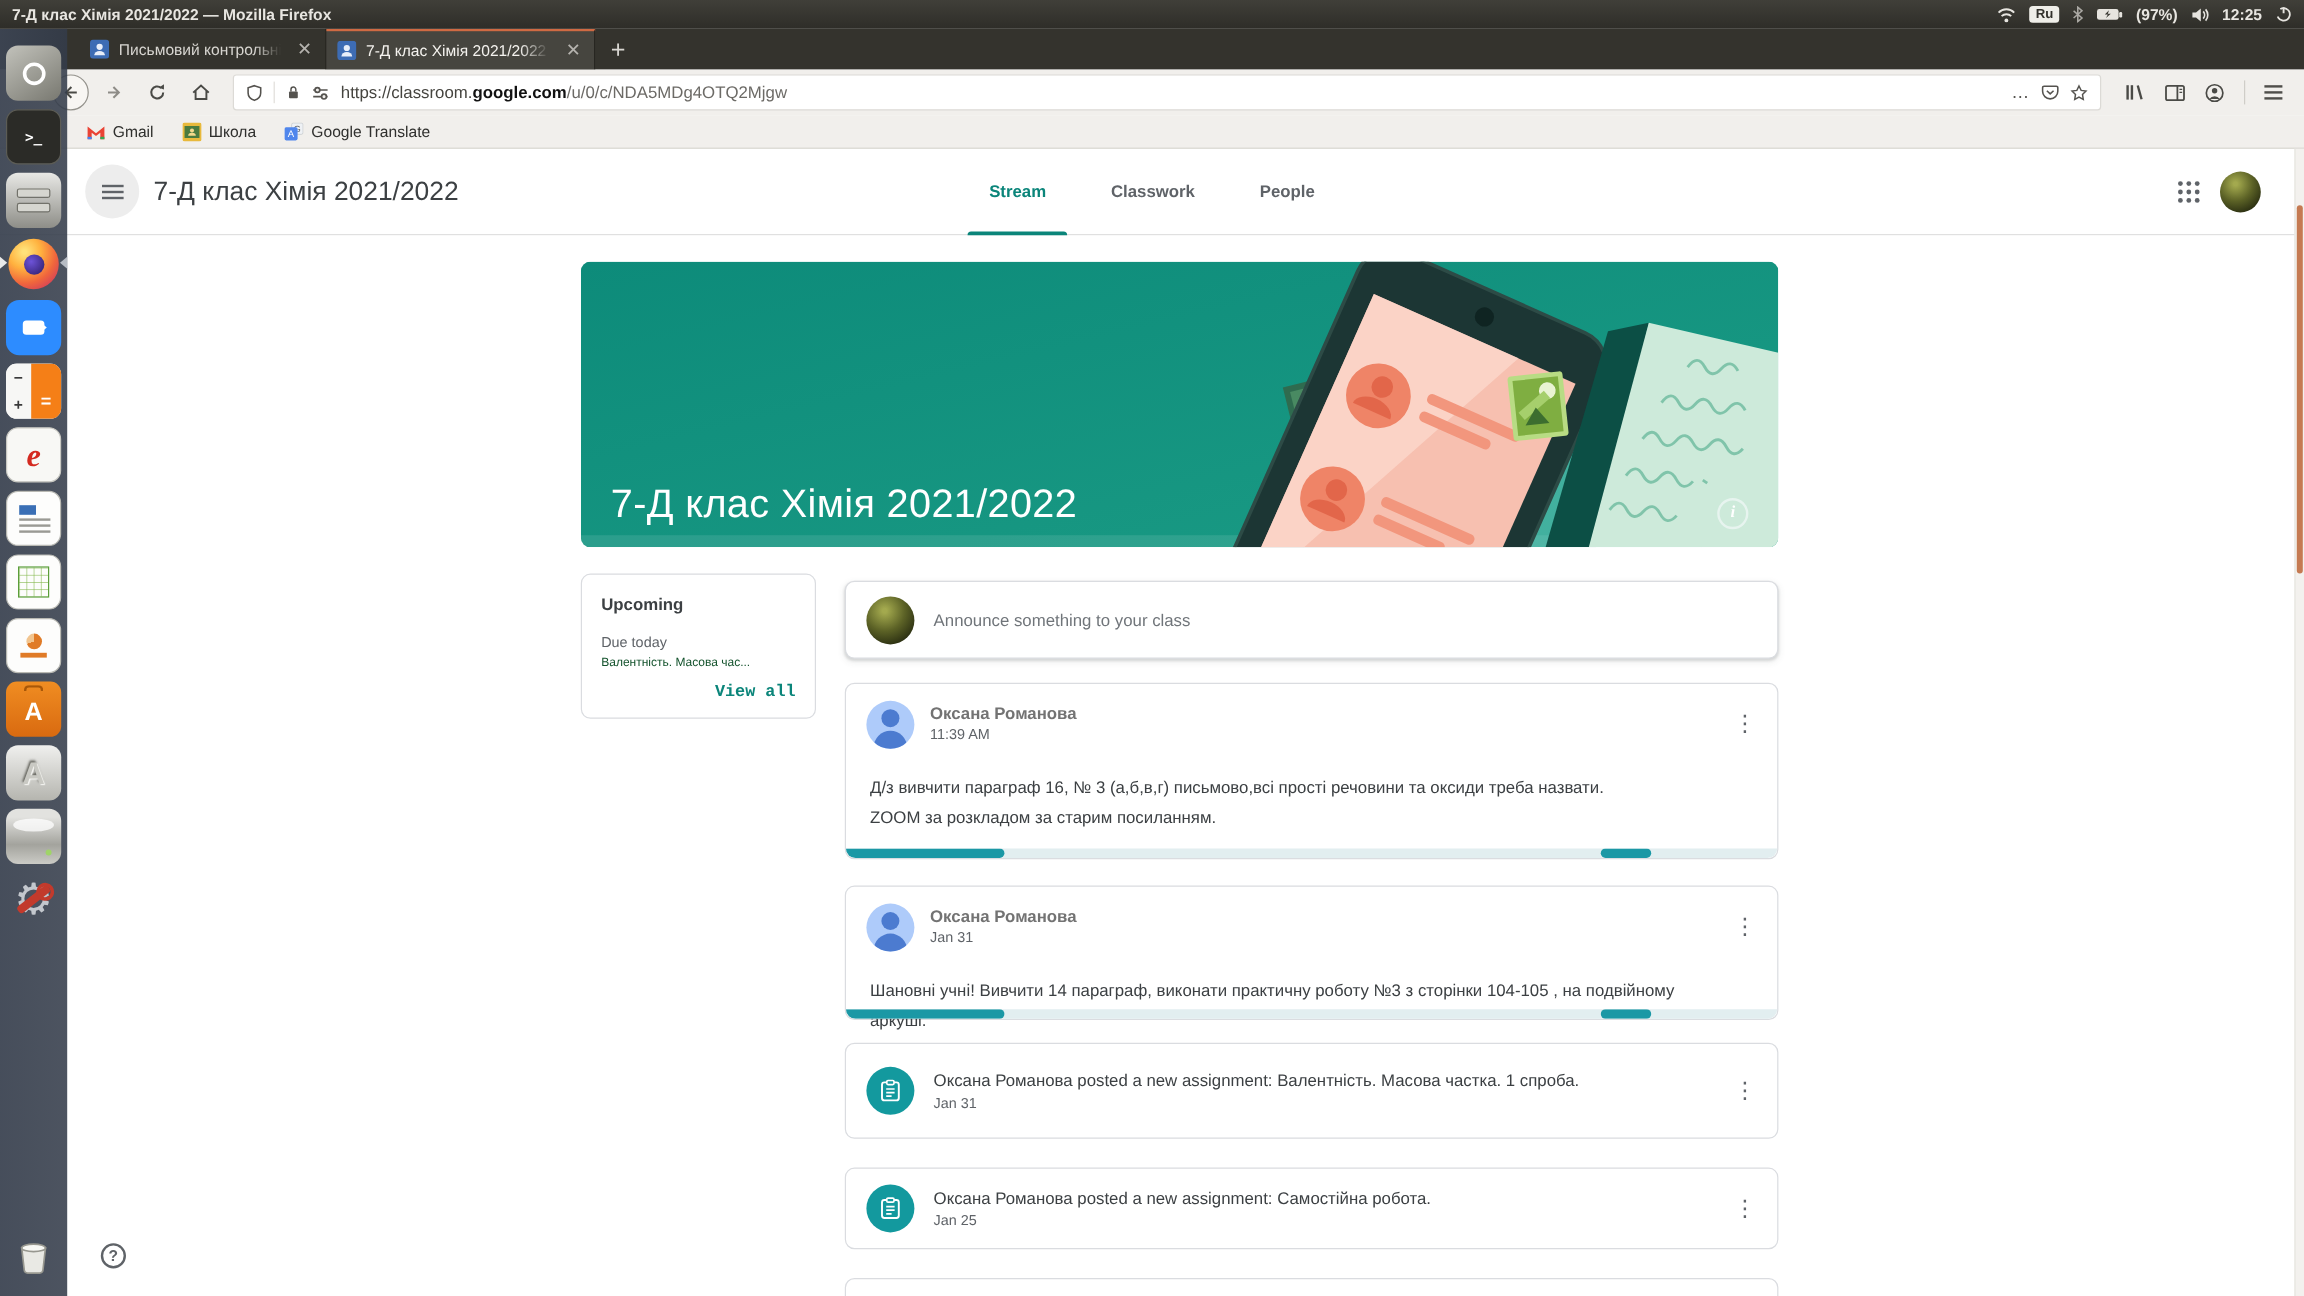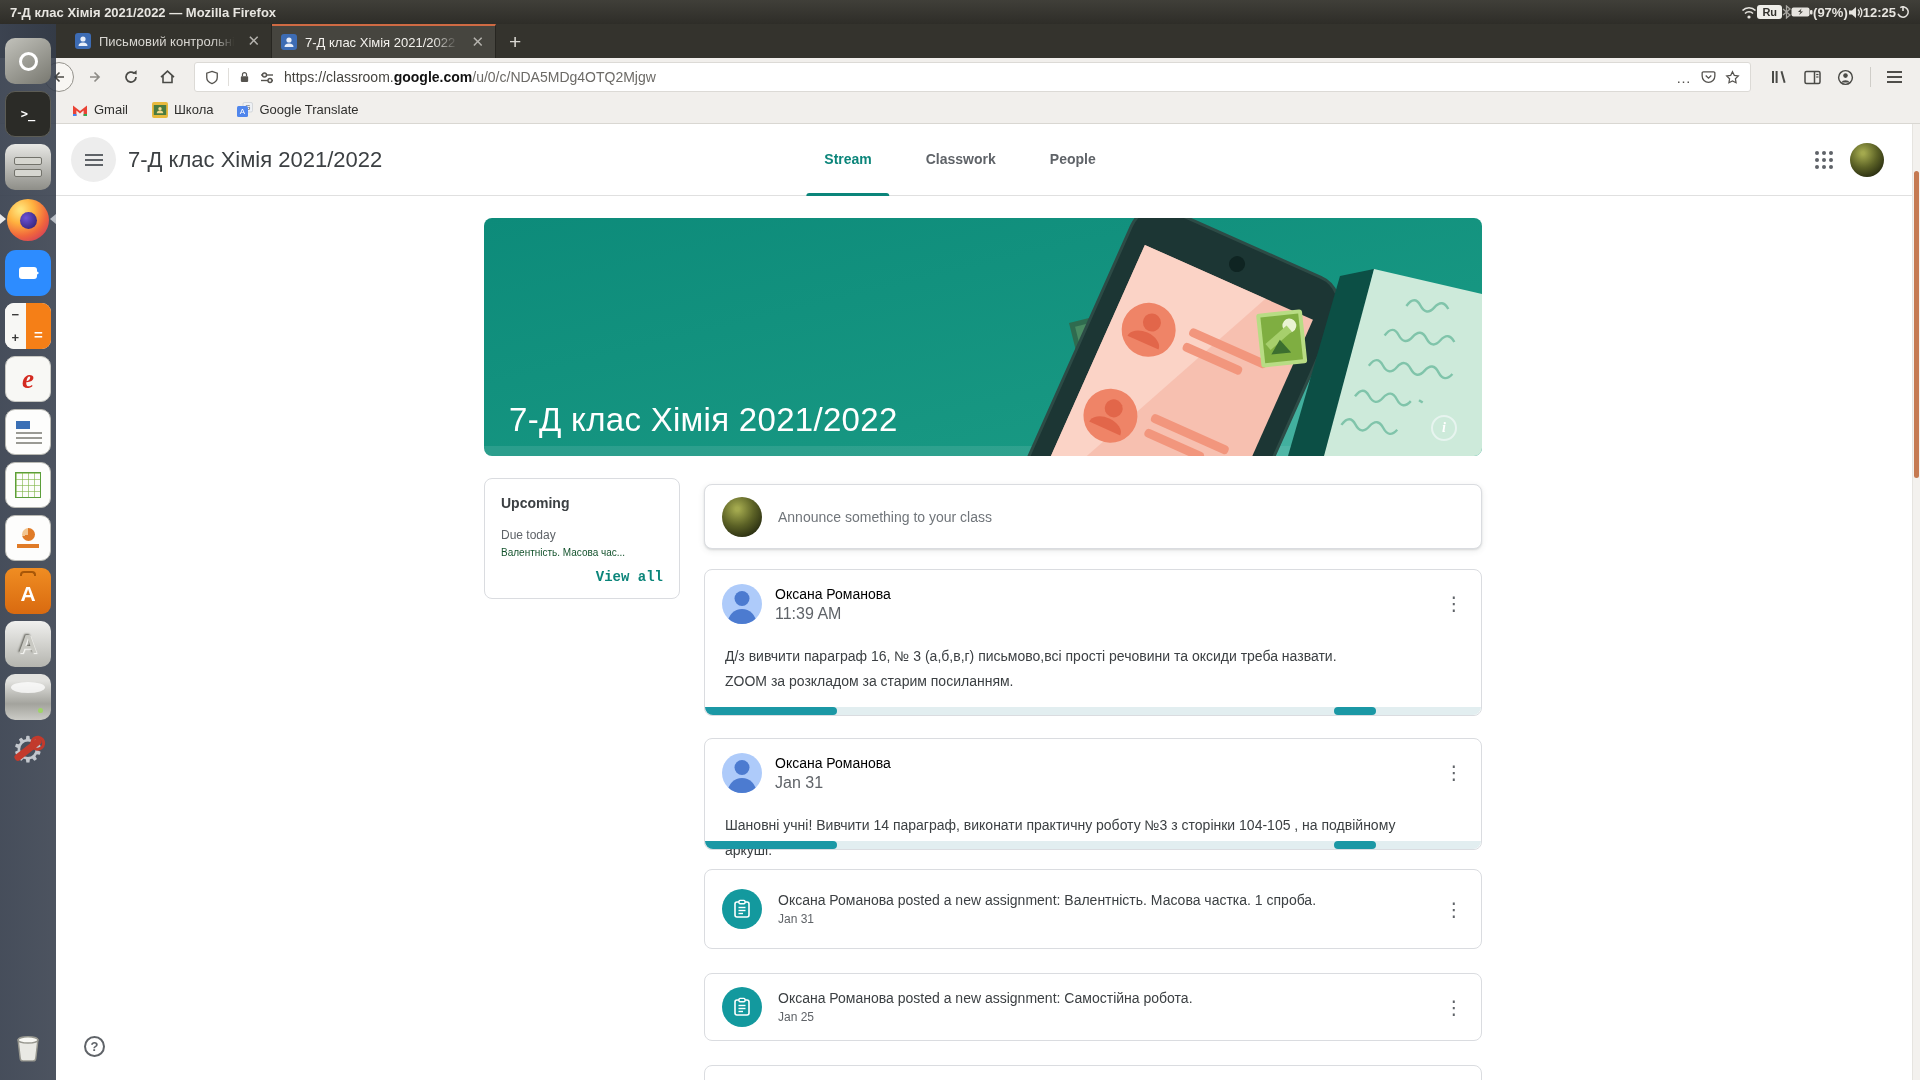--- a/index.html
+++ b/index.html
@@ -5,21 +5,21 @@
   html,body{margin:0;padding:0;width:1920px;height:1080px;background:#000;}
   *{box-sizing:border-box;}
   .screen{position:relative;width:1920px;height:1080px;overflow:hidden;background:#fff;
           font-family:"Liberation Sans","DejaVu Sans",sans-serif;}
 
   
   .titlebar{position:absolute;top:0;left:0;width:100%;height:24px;z-index:50;
     background:linear-gradient(180deg,#403f39,#2e2d28);color:#e8e6e1;
     display:flex;align-items:center;justify-content:space-between;padding:0 10px;
     font-size:13px;font-weight:bold;}
-  .tray{display:flex;align-items:center;}
+  .tray{display:flex;align-items:center;gap:11px;}
   .kb{background:#efeee9;color:#33322d;font-size:11px;font-weight:bold;padding:1px 5px;border-radius:3px;}
   .tray svg{display:block;}
 
   
   .dock{position:absolute;left:0;top:24px;bottom:0;width:56px;z-index:40;
     background:linear-gradient(90deg,rgba(60,68,82,.95),rgba(52,60,74,.88));}
   .d-tile{position:absolute;left:5px;width:46px;height:46px;border-radius:10px;
     display:flex;align-items:center;justify-content:center;overflow:hidden;}
   .d-ubuntu{top:14px;background:linear-gradient(145deg,#c2c2bb,#787870);}
   .d-ubuntu .ring{width:19px;height:19px;border:3.5px solid #fff;border-radius:50%;}
@@ -140,22 +140,22 @@
     display:flex;align-items:center;gap:16px;padding:0 17px;}
   .announce .av{width:40px;height:40px;}
   .announce-txt{font-size:14px;color:#70757a;}
 
   
   .post{position:absolute;left:704px;width:778px;background:#fff;border:1px solid #dadce0;border-radius:8px;}
   .post-head{position:absolute;top:14px;left:17px;display:flex;gap:13px;}
   .avatar-person{width:40px;height:40px;border-radius:50%;background:#aecbfa;position:relative;overflow:hidden;}
   .avatar-person .hd{position:absolute;left:50%;top:7px;transform:translateX(-50%);width:15px;height:15px;border-radius:50%;background:#4c7bd0;}
   .avatar-person .bd{position:absolute;left:50%;top:25px;transform:translateX(-50%);width:28px;height:18px;border-radius:14px 14px 0 0;background:#4c7bd0;}
-  .p-name{font-size:14px;font-weight:normal;color:#000000;padding-top:2px;}
-  .p-time{font-size:16px;color:#5f6368;margin-top:3px;}
+  .p-name{font-size:14px;font-weight:bold;color:#737373;padding-top:2px;}
+  .p-time{font-size:12px;color:#5f6368;margin-top:3px;}
   .kebab{position:absolute;top:14px;right:8px;width:38px;height:38px;border-radius:50%;
     display:flex;align-items:center;justify-content:center;font-size:19px;color:#5f6368;}
   .post-body{position:absolute;left:20px;top:74px;right:40px;font-size:14px;color:#3c4043;line-height:25px;}
   .postbar{position:absolute;left:0;right:0;bottom:0;height:8px;background:#e2eef0;border-radius:0 0 8px 8px;overflow:hidden;}
   .postbar .s1{position:absolute;left:0;top:0;bottom:0;width:17%;background:#1b98a5;border-radius:0 4px 4px 0;}
   .postbar .s2{position:absolute;left:81%;top:0;bottom:0;width:5.5%;background:#1b98a5;border-radius:4px;}
   .post.assignment{display:flex;align-items:center;gap:16px;padding:0 17px;}
   .assign-icon{width:40px;height:40px;border-radius:50%;background:#13999e;display:flex;align-items:center;justify-content:center;flex:none;}
   .a-title{font-size:14px;color:#3c4043;}
   .a-time{font-size:12px;color:#5f6368;margin-top:4px;}

